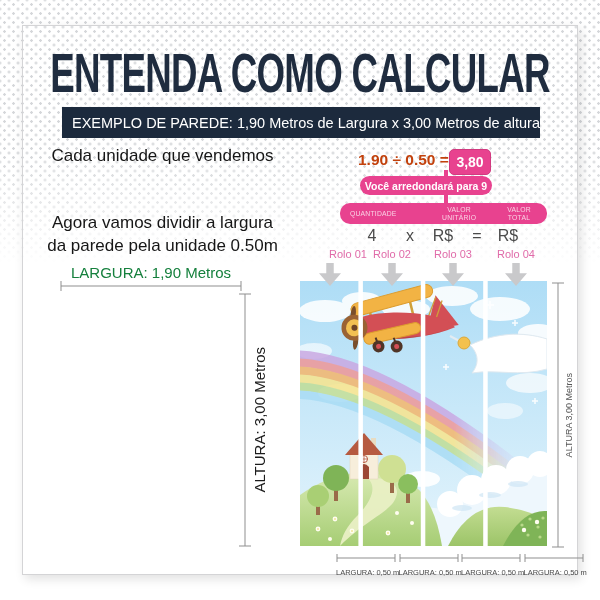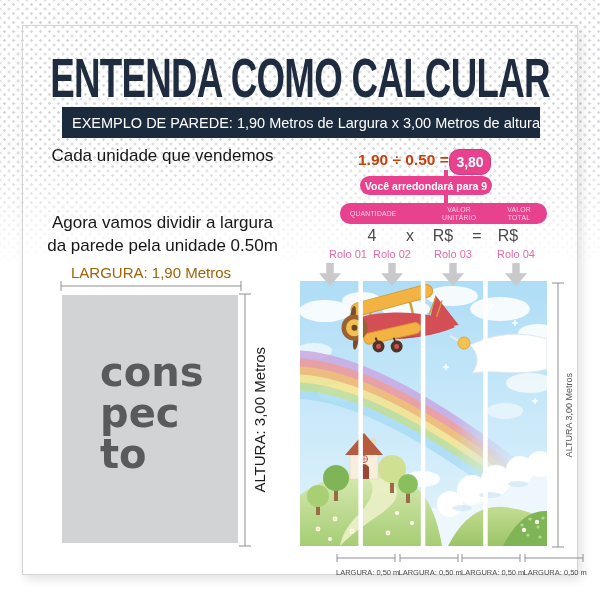--- a/index.html
+++ b/index.html
@@ -8,44 +8,44 @@
   
   .dots{position:absolute;left:0;top:0;width:600px;height:280px;pointer-events:none;
     background-image:radial-gradient(circle,#d5d7da 1.1px,transparent 1.5px),
                      radial-gradient(circle,#d5d7da 1.1px,transparent 1.5px);
     background-size:9px 9px;background-position:0 0,4.5px 4.5px;
     -webkit-mask-image:linear-gradient(to bottom,#000 55%,transparent 95%);
     mask-image:linear-gradient(to bottom,#000 55%,transparent 95%);}
   .card{position:absolute;left:22px;top:25px;width:554px;height:548px;border:1px solid #d4d4d6;
     box-shadow:3px 4px 10px rgba(0,0,0,.12);background:transparent;}
   .title{position:absolute;left:30px;top:36px;width:540px;height:66px;display:flex;
-    align-items:flex-start;justify-content:center;white-space:nowrap;margin-top:12px;}
+    align-items:flex-end;justify-content:center;white-space:nowrap;}
   .title span{font-size:51px;font-weight:700;color:#1f2c3f;letter-spacing:-1px;
     transform:scale(0.72,1.1);}
   .subtitle-bar{position:absolute;left:62px;top:107px;width:478px;height:31px;background:#1c2a3d;
     display:flex;align-items:center;justify-content:flex-end;}
   .subtitle-bar span{color:#fff;font-size:14.5px;font-weight:400;white-space:nowrap;}
   .para{position:absolute;left:30px;width:265px;text-align:center;font-size:17px;line-height:23px;
     font-weight:500;color:#161616;}
   .p1{top:144px;} .p2{top:211px;}
   .wall-width-label{position:absolute;left:62px;top:264px;width:178px;text-align:center;
-    font-size:15px;font-weight:500;color:#a16207;}
+    font-size:15px;font-weight:500;color:#15803d;}
   .measure{position:absolute;}
   .measure path{stroke:#8f8f8f;stroke-width:1;fill:none;}
   .wall-rect{position:absolute;left:62px;top:295px;width:176px;height:248px;background:#d2d3d5;}
   .logo{position:absolute;left:38px;top:57px;font-family:"DejaVu Sans",sans-serif;
     font-weight:700;font-size:40px;line-height:41px;color:#595a5c;letter-spacing:0;}
   .vlabel{position:absolute;display:flex;align-items:center;justify-content:center;}
   .vlabel span{writing-mode:vertical-rl;transform:rotate(180deg);white-space:nowrap;}
   .altura-left{left:249px;top:295px;width:20px;height:250px;font-size:15px;font-weight:500;color:#1c1c1c;}
   .altura-right{left:561px;top:283px;width:15px;height:264px;font-size:9px;color:#555;}
   .eq-text{position:absolute;left:358px;top:151px;width:88px;text-align:right;font-size:15.5px;
     font-weight:600;color:#c2410c;white-space:nowrap;}
   .eq-result{position:absolute;left:449px;top:149px;width:40px;height:24px;background:#e8428f;
-    border:1px solid #d23a80;border-radius:10px;display:flex;align-items:center;justify-content:center;
+    border:1px solid #d23a80;border-radius:5px;display:flex;align-items:center;justify-content:center;
     color:#fff;font-size:14px;font-weight:700;}
   .connector{position:absolute;left:444px;top:170px;width:4px;height:38px;background:#e8428f;}
   .note-pill{position:absolute;left:360px;top:176px;width:132px;height:19px;background:#e8428f;
     border-radius:10px;display:flex;align-items:center;justify-content:center;color:#fff;
     font-size:10.5px;font-weight:700;white-space:nowrap;z-index:2;}
   .calc-table{position:absolute;left:340px;top:203px;width:207px;height:21px;background:#e8428f;
     border-radius:10px;display:flex;align-items:center;z-index:2;}
   .calc-table .cell{color:#fad2e5;font-size:6.8px;line-height:7.5px;letter-spacing:.2px;
     text-transform:uppercase;text-align:center;}
   .cell.c0{width:80px;text-align:left;padding-left:10px;}
@@ -85,27 +85,20 @@
     <div>Agora vamos dividir a largura</div>
     <div>da parede pela unidade 0.50m</div>
   </div>
 
   <div class="wall-width-label">LARGURA: 1,90 Metros</div>
 
   <svg class="measure" style="left:60px;top:280px;" width="182" height="12">
     <path d="M1 1 V11 M1 6 H181 M181 1 V11"></path>
   </svg>
 
-  <div class="wall-rect">
-    <div class="logo">
-      <div>cons</div>
-      <div>pec</div>
-      <div>to</div>
-    </div>
-  </div>
 
   <svg class="measure" style="left:238px;top:293px;" width="14" height="254">
     <path d="M1 1 H13 M7 1 V253 M1 253 H13"></path>
   </svg>
   <div class="vlabel altura-left">
     <span>ALTURA: 3,00 Metros</span>
   </div>
 
   <div class="eq-text">1.90 ÷ 0.50 =</div>
   <div class="eq-result">3,80</div>

